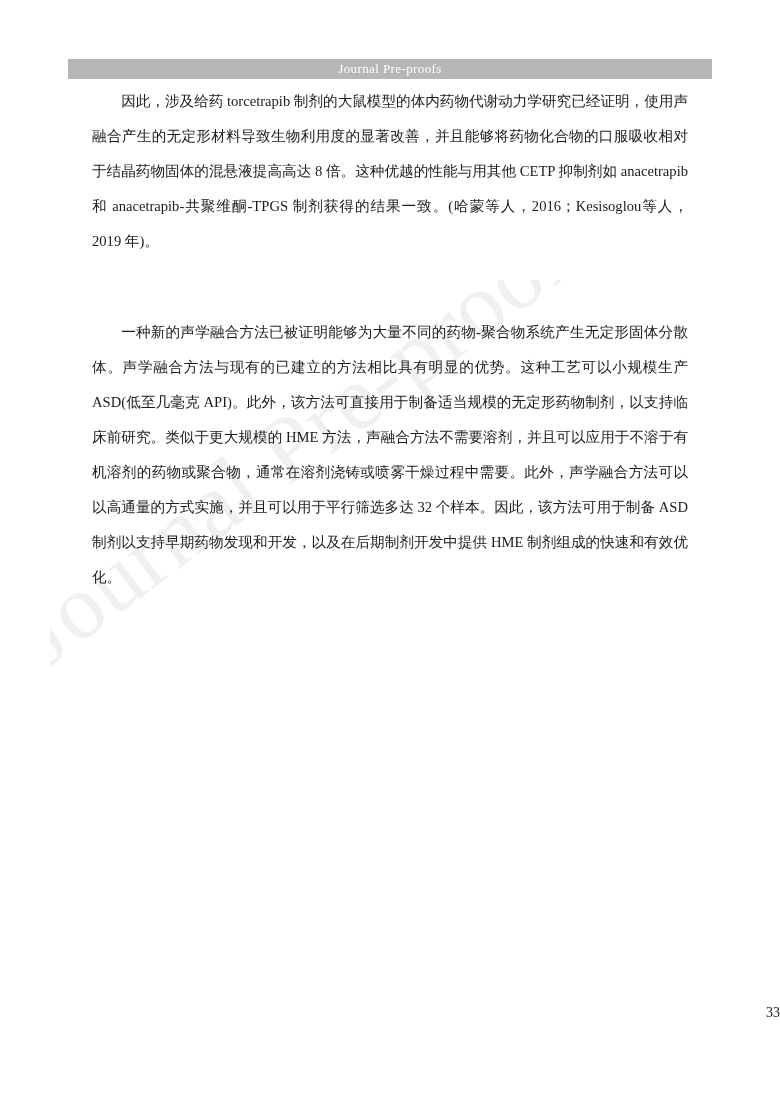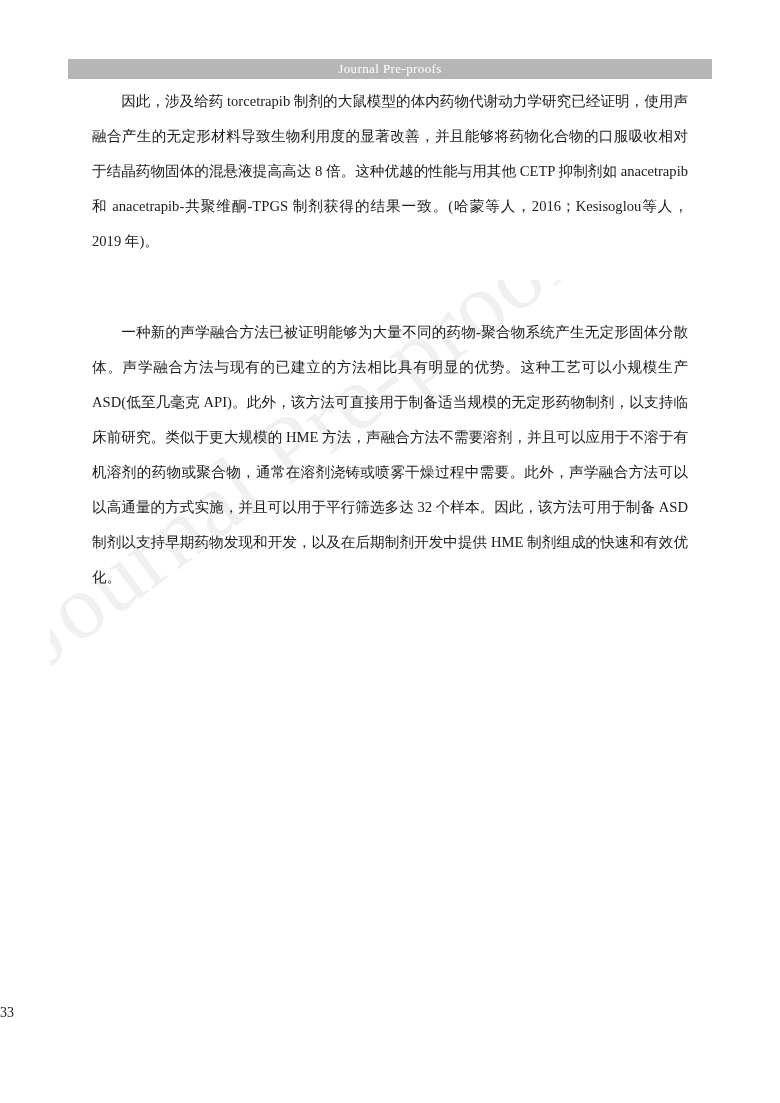--- a/index.html
+++ b/index.html
@@ -97,21 +97,21 @@
     color: #111111;
     line-height: 30px;
   }
   .gap-small { height: 26px; }
   .gap-mid { height: 30px; }
   .page-number {
     position: absolute;
     left: 0;
     top: 1005px;
     width: 780px;
-    text-align: left;
+    text-align: right;
     font-family: "Liberation Serif", serif;
     font-size: 14px;
     color: #1b1b1b;
   }
 </style>
 </head>
 <body>
 
 <div class="page">
   <div class="page-inner">

